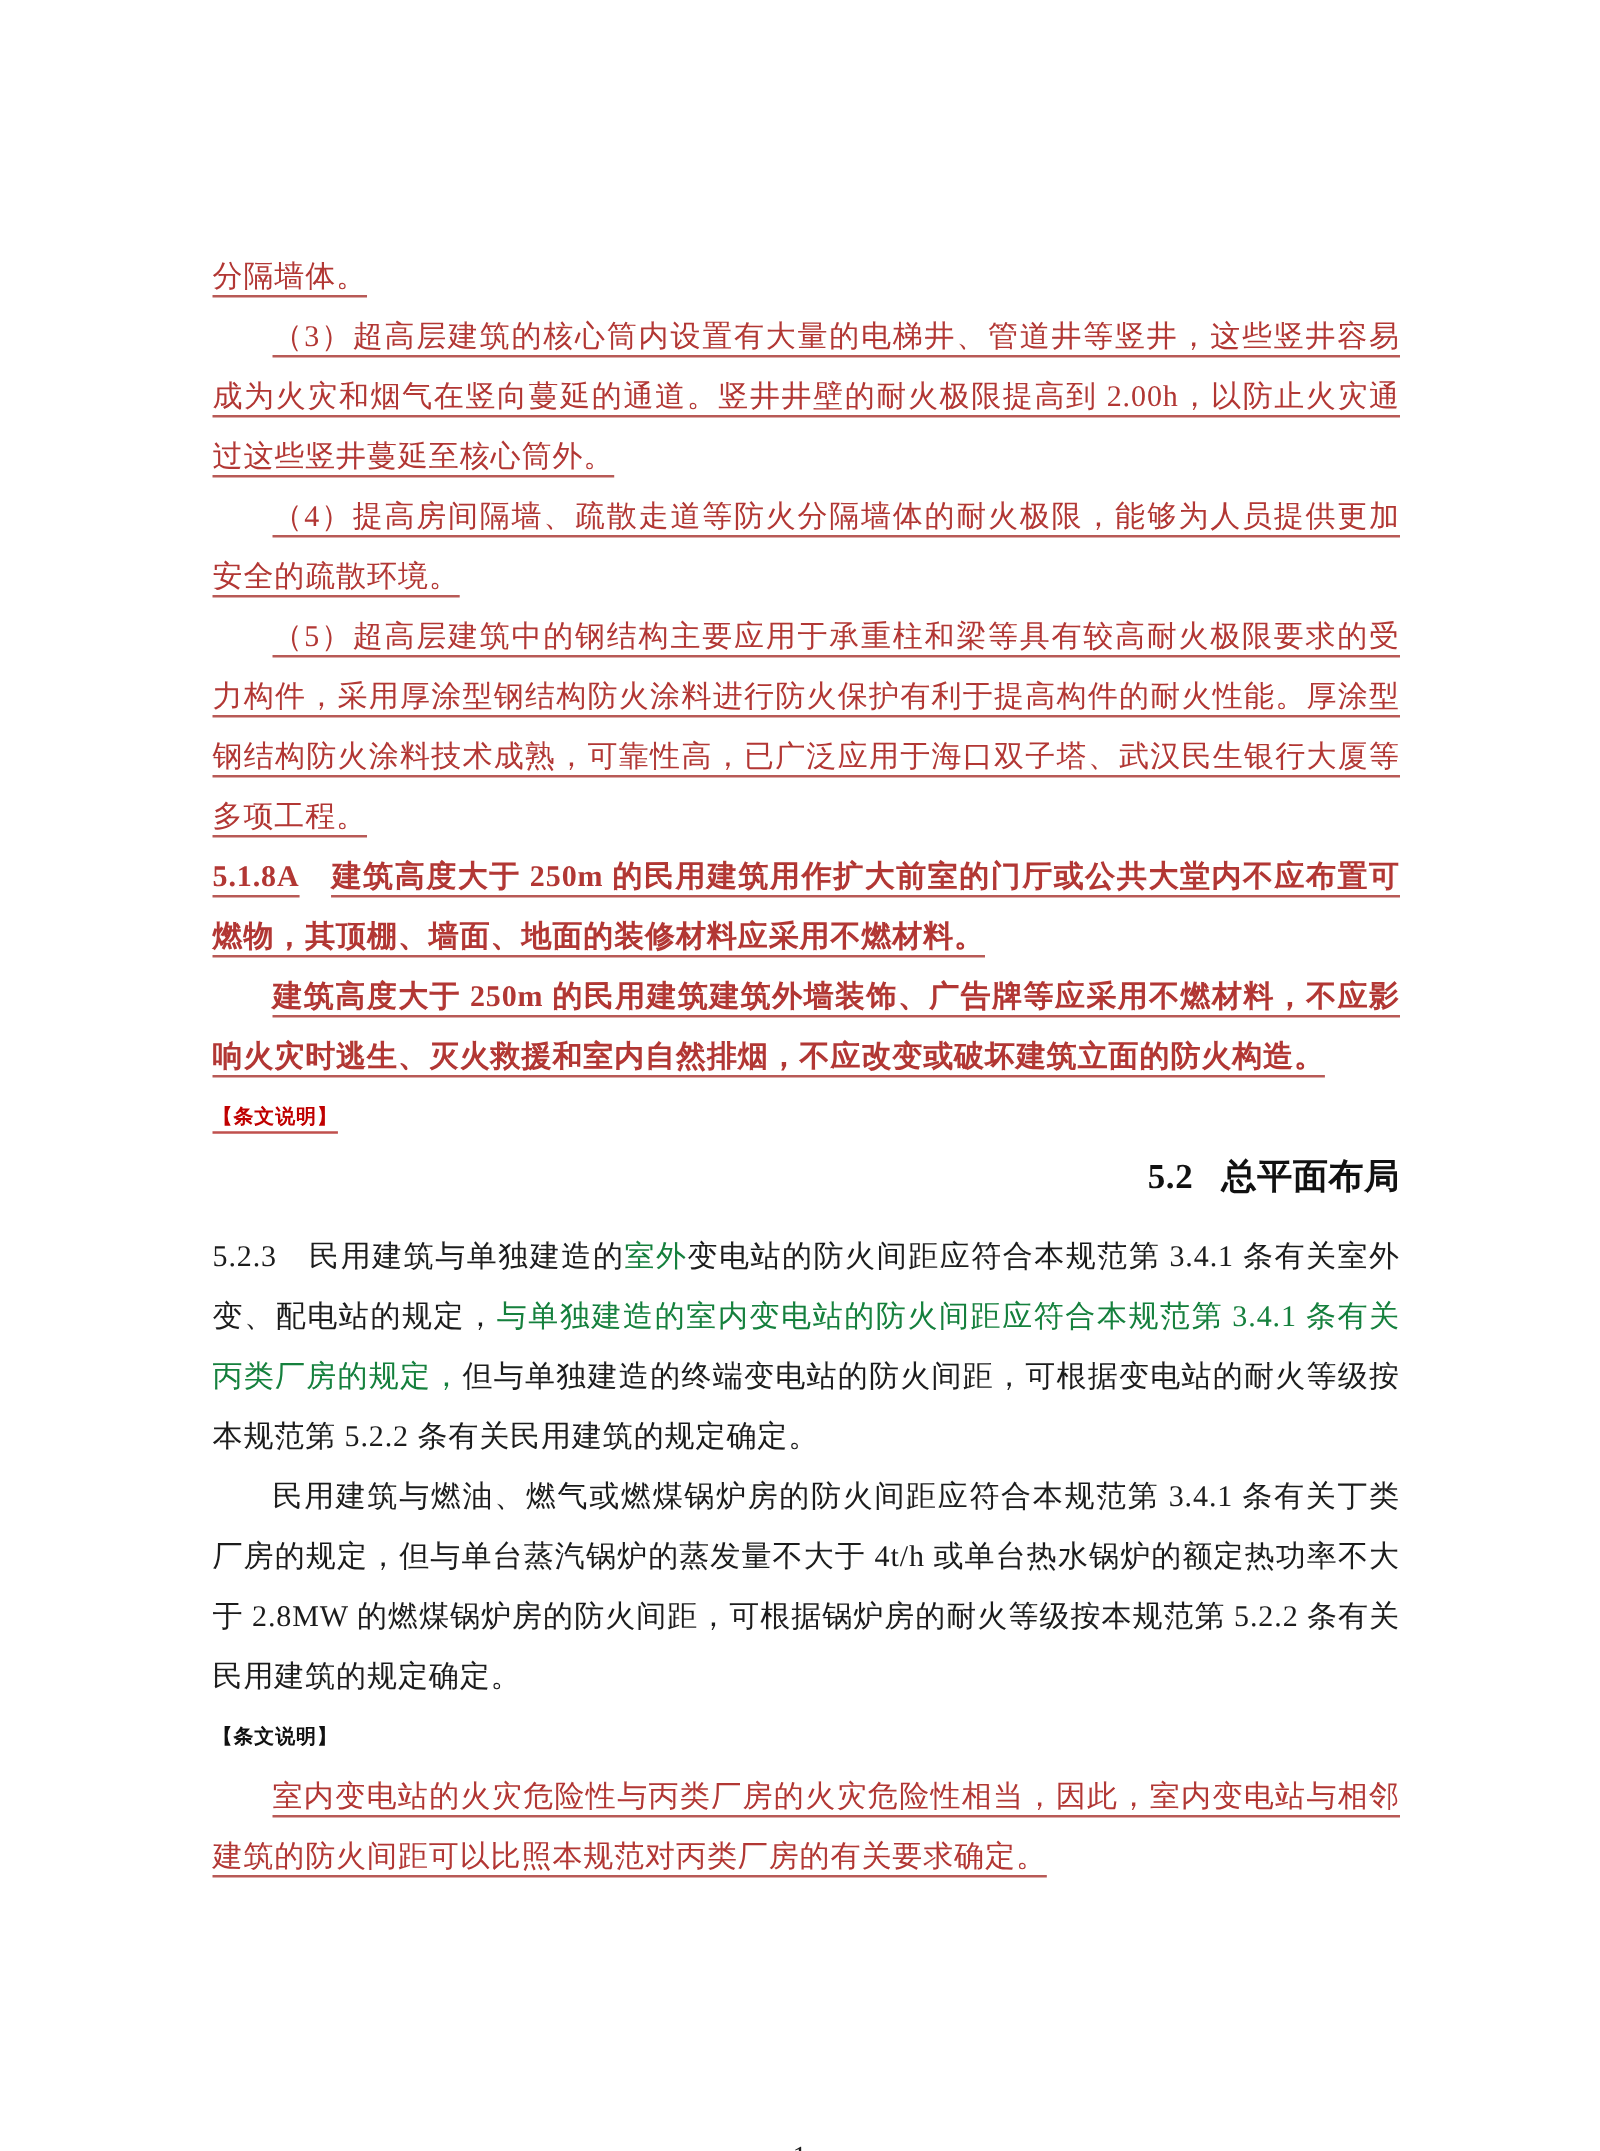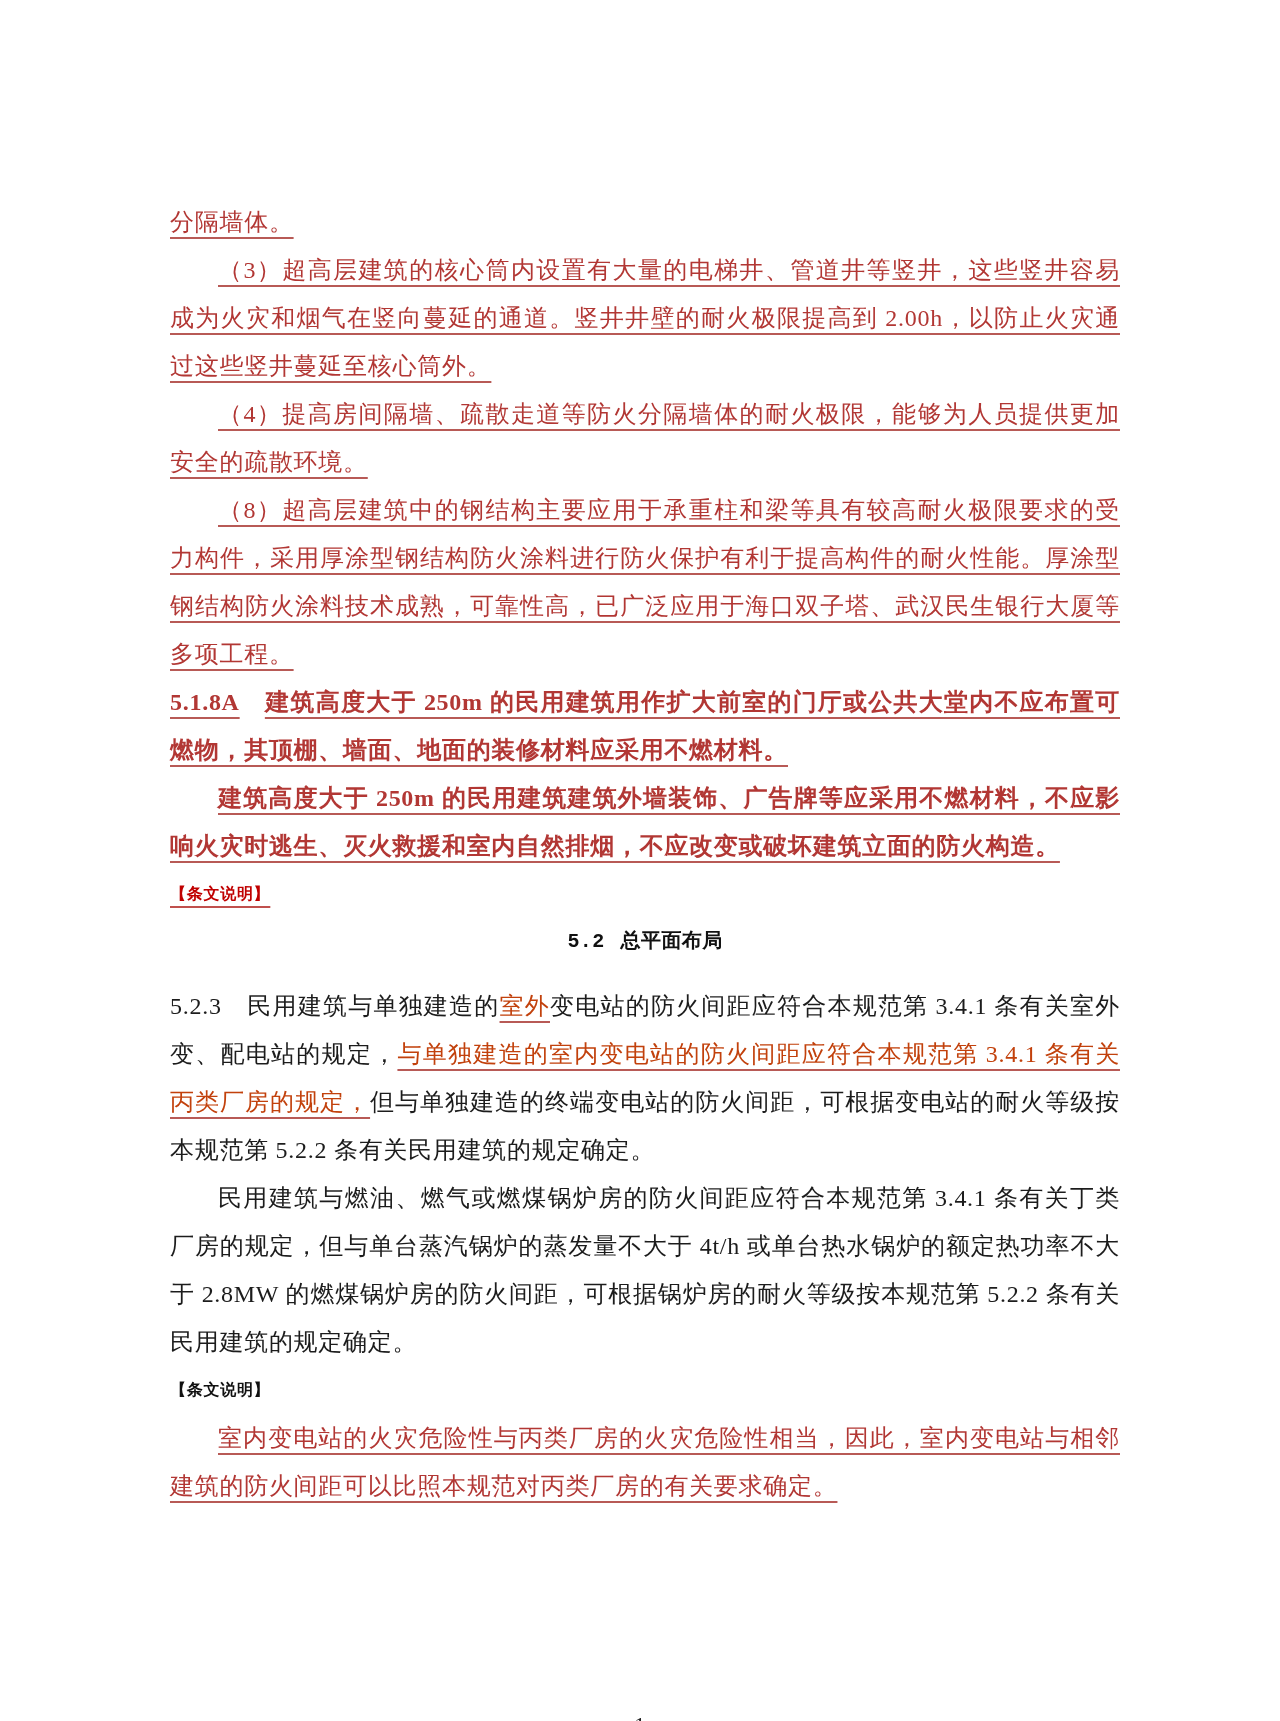--- a/index.html
+++ b/index.html
@@ -28,34 +28,33 @@
   .indent { text-indent: 2em; }
   
   .red {
     color: #b23734;
     text-decoration: underline;
     text-decoration-color: #b85a56;
     text-decoration-thickness: 1.5px;
     text-underline-offset: 7px;
   }
   .red-inline {
-    color: #c2410c;
-    text-decoration: underline;
+    color: #15803d;
     text-decoration-color: #b85a56;
     text-decoration-thickness: 1.5px;
     text-underline-offset: 7px;
   }
   .bold { font-weight: bold; }
   .clause-num { margin-right: 1.05em; }
   .section-heading {
     margin: 0 0 16px 0;
-    text-align: center;
-    font-family: Liberation Mono, monospace;
+    text-align: right;
+    font-family: Liberation Serif, serif;
     font-weight: bold;
-    font-size: 20px;
+    font-size: 28px;
     line-height: 48px;
     color: #111111;
     letter-spacing: 0.02em;
   }
   .section-heading .sec-num { margin-right: 0.8em; }
   .commentary-label {
     font-family: "Liberation Sans", "DejaVu Sans", sans-serif;
     font-weight: bold;
     font-size: 16px;
     line-height: 48px;
@@ -84,21 +83,21 @@
 <body>
 
 <div class="page">
 
   <p class="red">分隔墙体。</p>
 
   <p class="red indent">（3）超高层建筑的核心筒内设置有大量的电梯井、管道井等竖井，这些竖井容易成为火灾和烟气在竖向蔓延的通道。竖井井壁的耐火极限提高到 2.00h，以防止火灾通过这些竖井蔓延至核心筒外。</p>
 
   <p class="red indent">（4）提高房间隔墙、疏散走道等防火分隔墙体的耐火极限，能够为人员提供更加安全的疏散环境。</p>
 
-  <p class="red indent">（8）超高层建筑中的钢结构主要应用于承重柱和梁等具有较高耐火极限要求的受力构件，采用厚涂型钢结构防火涂料进行防火保护有利于提高构件的耐火性能。厚涂型钢结构防火涂料技术成熟，可靠性高，已广泛应用于海口双子塔、武汉民生银行大厦等多项工程。</p>
+  <p class="red indent">（5）超高层建筑中的钢结构主要应用于承重柱和梁等具有较高耐火极限要求的受力构件，采用厚涂型钢结构防火涂料进行防火保护有利于提高构件的耐火性能。厚涂型钢结构防火涂料技术成熟，可靠性高，已广泛应用于海口双子塔、武汉民生银行大厦等多项工程。</p>
 
   <p class="red bold">
     <span class="clause-num">5.1.8A</span><span>建筑高度大于 250m 的民用建筑用作扩大前室的门厅或公共大堂内不应布置可燃物，其顶棚、墙面、地面的装修材料应采用不燃材料。</span>
   </p>
 
   <p class="red bold indent">建筑高度大于 250m 的民用建筑建筑外墙装饰、广告牌等应采用不燃材料，不应影响火灾时逃生、灭火救援和室内自然排烟，不应改变或破坏建筑立面的防火构造。</p>
 
   <p class="commentary-label red-label">【条文说明】</p>
 
 

